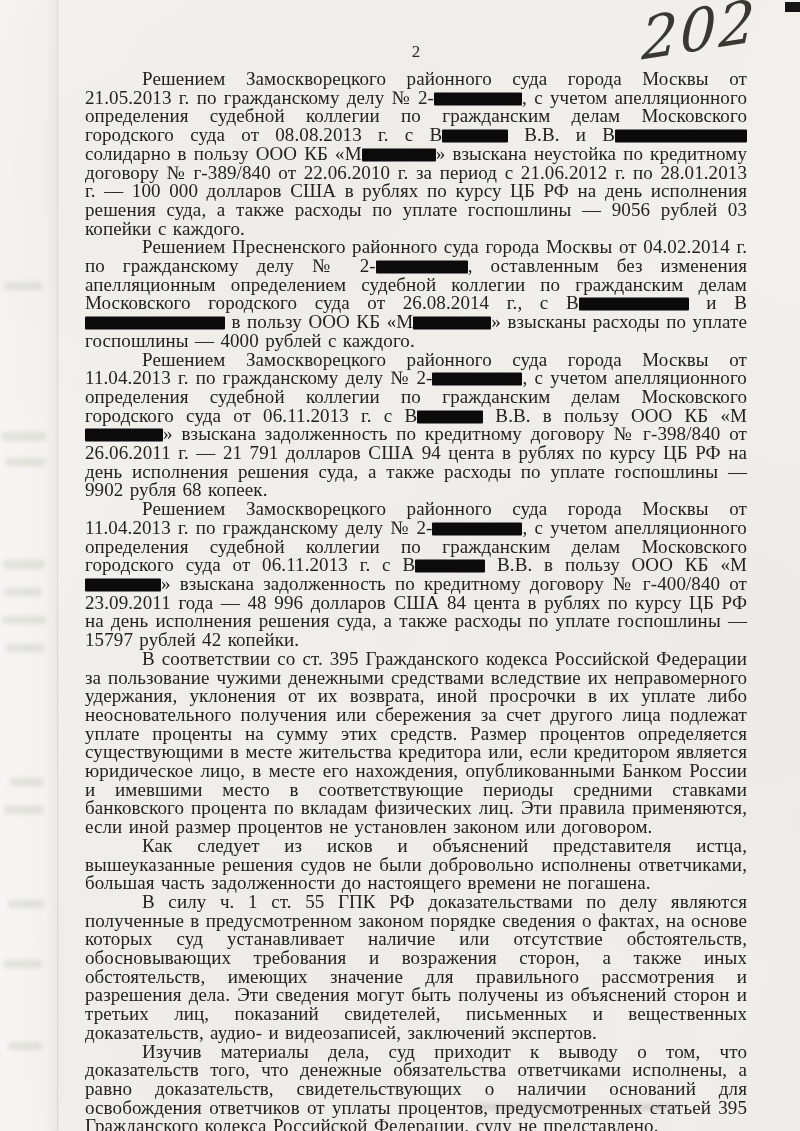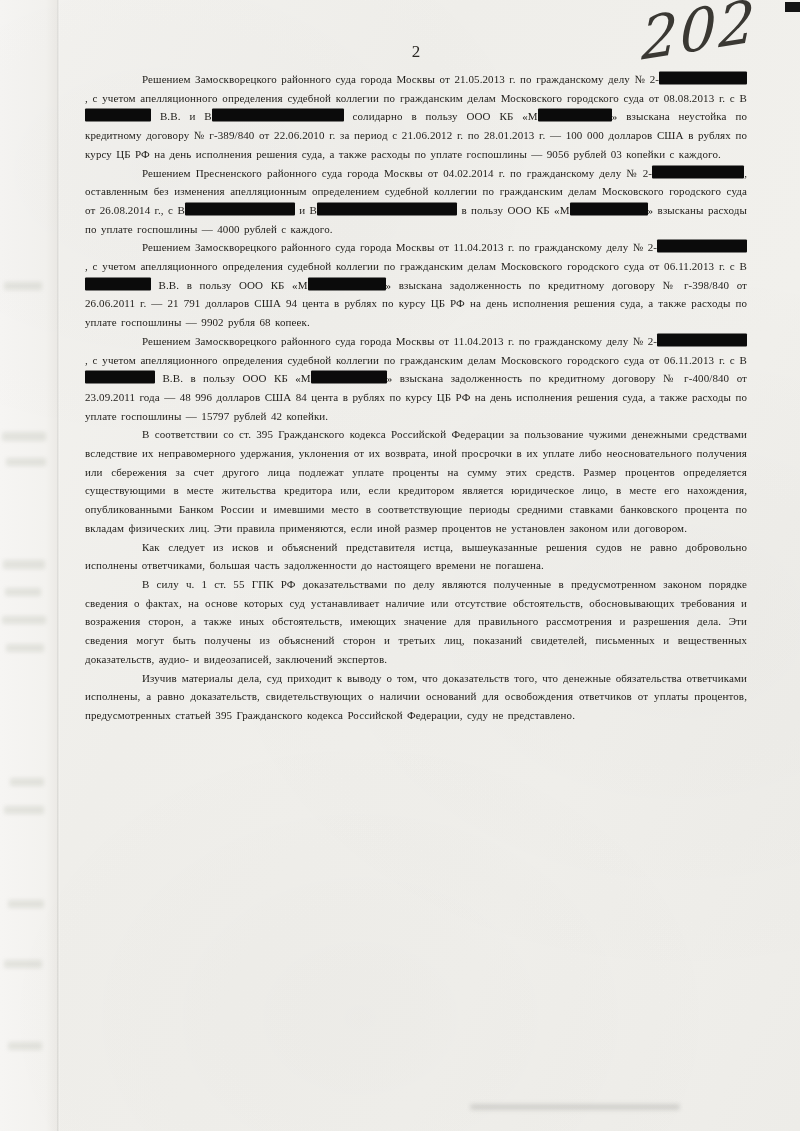--- a/index.html
+++ b/index.html
@@ -74,21 +74,21 @@
   .content {
     position: absolute;
     top: 70px; left: 85px;
     width: 662px;
     color: #24221e;
   }
   .content p.para {
     margin: 0;
     text-indent: 57px;
     text-align: justify;
-    font-size: 11px;
+    font-size: 19px;
     line-height: 18.7px;
     word-spacing: 1.5px;
     letter-spacing: 0.1px;
   }
   .redaction {
     display: inline-block;
     height: 13px;
     background: #0b0b0b;
     border-radius: 1px;
     transform: translateY(1.5px);
@@ -134,18 +134,18 @@
   <div class="folio">202</div>
 
   <div class="page-number">2</div>
 
   <div class="content" style="color: rgb(36, 34, 30);">
       <p class="para">Решением Замоскворецкого районного суда города Москвы от 21.05.2013 г. по гражданскому делу № 2-<span class="redaction" style="width: 88px; background: rgb(11, 11, 11);"></span>, с учетом апелляционного определения судебной коллегии по гражданским делам Московского городского суда от 08.08.2013 г. с В<span class="redaction" style="width: 66px; background: rgb(11, 11, 11);"></span> В.В. и В<span class="redaction" style="width: 132px; background: rgb(11, 11, 11);"></span> солидарно в пользу ООО КБ «М<span class="redaction" style="width: 74px; background: rgb(11, 11, 11);"></span>» взыскана неустойка по кредитному договору № г-389/840 от 22.06.2010 г. за период с 21.06.2012 г. по 28.01.2013 г. — 100 000 долларов США в рублях по курсу ЦБ РФ на день исполнения решения суда, а также расходы по уплате госпошлины — 9056 рублей 03 копейки с каждого.</p>
       <p class="para">Решением Пресненского районного суда города Москвы от 04.02.2014 г. по гражданскому делу № 2-<span class="redaction" style="width: 92px; background: rgb(11, 11, 11);"></span>, оставленным без изменения апелляционным определением судебной коллегии по гражданским делам Московского городского суда от 26.08.2014 г., с В<span class="redaction" style="width: 110px; background: rgb(11, 11, 11);"></span> и В<span class="redaction" style="width: 140px; background: rgb(11, 11, 11);"></span> в пользу ООО КБ «М<span class="redaction" style="width: 78px; background: rgb(11, 11, 11);"></span>» взысканы расходы по уплате госпошлины — 4000 рублей с каждого.</p>
       <p class="para">Решением Замоскворецкого районного суда города Москвы от 11.04.2013 г. по гражданскому делу № 2-<span class="redaction" style="width: 90px; background: rgb(11, 11, 11);"></span>, с учетом апелляционного определения судебной коллегии по гражданским делам Московского городского суда от 06.11.2013 г. с В<span class="redaction" style="width: 66px; background: rgb(11, 11, 11);"></span> В.В. в пользу ООО КБ «М<span class="redaction" style="width: 78px; background: rgb(11, 11, 11);"></span>» взыскана задолженность по кредитному договору № г-398/840 от 26.06.2011 г. — 21 791 долларов США 94 цента в рублях по курсу ЦБ РФ на день исполнения решения суда, а также расходы по уплате госпошлины — 9902 рубля 68 копеек.</p>
       <p class="para">Решением Замоскворецкого районного суда города Москвы от 11.04.2013 г. по гражданскому делу № 2-<span class="redaction" style="width: 90px; background: rgb(11, 11, 11);"></span>, с учетом апелляционного определения судебной коллегии по гражданским делам Московского городского суда от 06.11.2013 г. с В<span class="redaction" style="width: 70px; background: rgb(11, 11, 11);"></span> В.В. в пользу ООО КБ «М<span class="redaction" style="width: 76px; background: rgb(11, 11, 11);"></span>» взыскана задолженность по кредитному договору № г-400/840 от 23.09.2011 года — 48 996 долларов США 84 цента в рублях по курсу ЦБ РФ на день исполнения решения суда, а также расходы по уплате госпошлины — 15797 рублей 42 копейки.</p>
       <p class="para">В соответствии со ст. 395 Гражданского кодекса Российской Федерации за пользование чужими денежными средствами вследствие их неправомерного удержания, уклонения от их возврата, иной просрочки в их уплате либо неосновательного получения или сбережения за счет другого лица подлежат уплате проценты на сумму этих средств. Размер процентов определяется существующими в месте жительства кредитора или, если кредитором является юридическое лицо, в месте его нахождения, опубликованными Банком России и имевшими место в соответствующие периоды средними ставками банковского процента по вкладам физических лиц. Эти правила применяются, если иной размер процентов не установлен законом или договором.</p>
-      <p class="para">Как следует из исков и объяснений представителя истца, вышеуказанные решения судов не равно добровольно исполнены ответчиками, большая часть задолженности до настоящего времени не погашена.</p>
+      <p class="para">Как следует из исков и объяснений представителя истца, вышеуказанные решения судов не были добровольно исполнены ответчиками, большая часть задолженности до настоящего времени не погашена.</p>
       <p class="para">В силу ч. 1 ст. 55 ГПК РФ доказательствами по делу являются полученные в предусмотренном законом порядке сведения о фактах, на основе которых суд устанавливает наличие или отсутствие обстоятельств, обосновывающих требования и возражения сторон, а также иных обстоятельств, имеющих значение для правильного рассмотрения и разрешения дела. Эти сведения могут быть получены из объяснений сторон и третьих лиц, показаний свидетелей, письменных и вещественных доказательств, аудио- и видеозаписей, заключений экспертов.</p>
       <p class="para">Изучив материалы дела, суд приходит к выводу о том, что доказательств того, что денежные обязательства ответчиками исполнены, а равно доказательств, свидетельствующих о наличии оснований для освобождения ответчиков от уплаты процентов, предусмотренных статьей 395 Гражданского кодекса Российской Федерации, суду не представлено.</p>
     </div>
 
 </div>
 
 </body></html>

